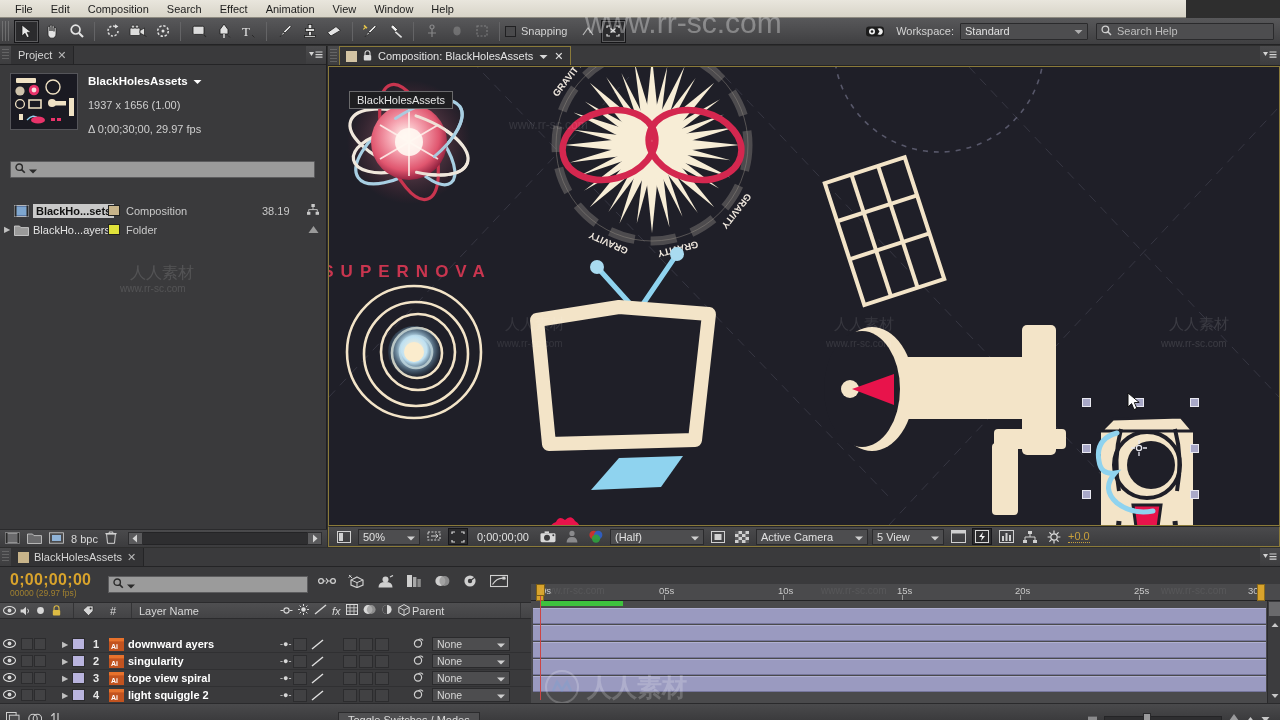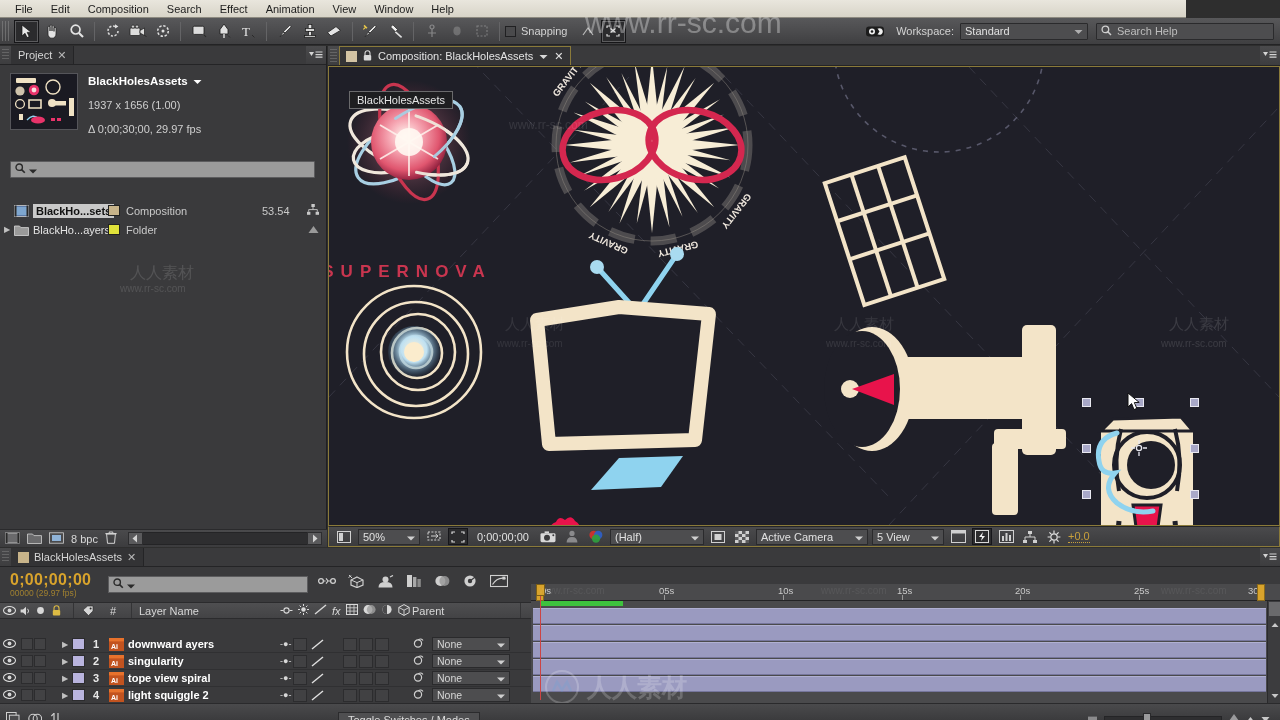--- a/index.html
+++ b/index.html
@@ -500,21 +500,21 @@
               <rect x="0.5" y="0.5" width="14" height="11" fill="#5b7aa8" stroke="#cfcfcf" stroke-width=".8"></rect>
               <rect x="2" y="2" width="11" height="8" fill="#7ea6cf"></rect>
               <rect x="0.5" y="0.5" width="2" height="11" fill="#2a2a2a"></rect>
               <rect x="12.5" y="0.5" width="2" height="11" fill="#2a2a2a"></rect>
             </svg>
         </span>
         <span class="rname">BlackHo...sets</span>
         <span class="rswatch" style="background:#c8b48a"></span>
         <span class="rtype">Composition</span>
         <span class="rsize"></span>
-        <span class="rframe">53.54</span>
+        <span class="rframe">38.19</span>
         <span style="position:absolute;left:307px">
           <svg width="12" height="11" viewBox="0 0 12 11">
               <rect x="4.4" y="0" width="3.4" height="3" fill="#c8c8c8"></rect>
               <rect x="0" y="7.8" width="3.4" height="3" fill="#c8c8c8"></rect>
               <rect x="8.6" y="7.8" width="3.4" height="3" fill="#c8c8c8"></rect>
               <path d="M6 3 v2.6 M1.7 7.8 V5.6 h8.6 V7.8" fill="none" stroke="#c8c8c8" stroke-width=".9"></path>
             </svg>
         </span>
       </div>
       <div class="prow">

